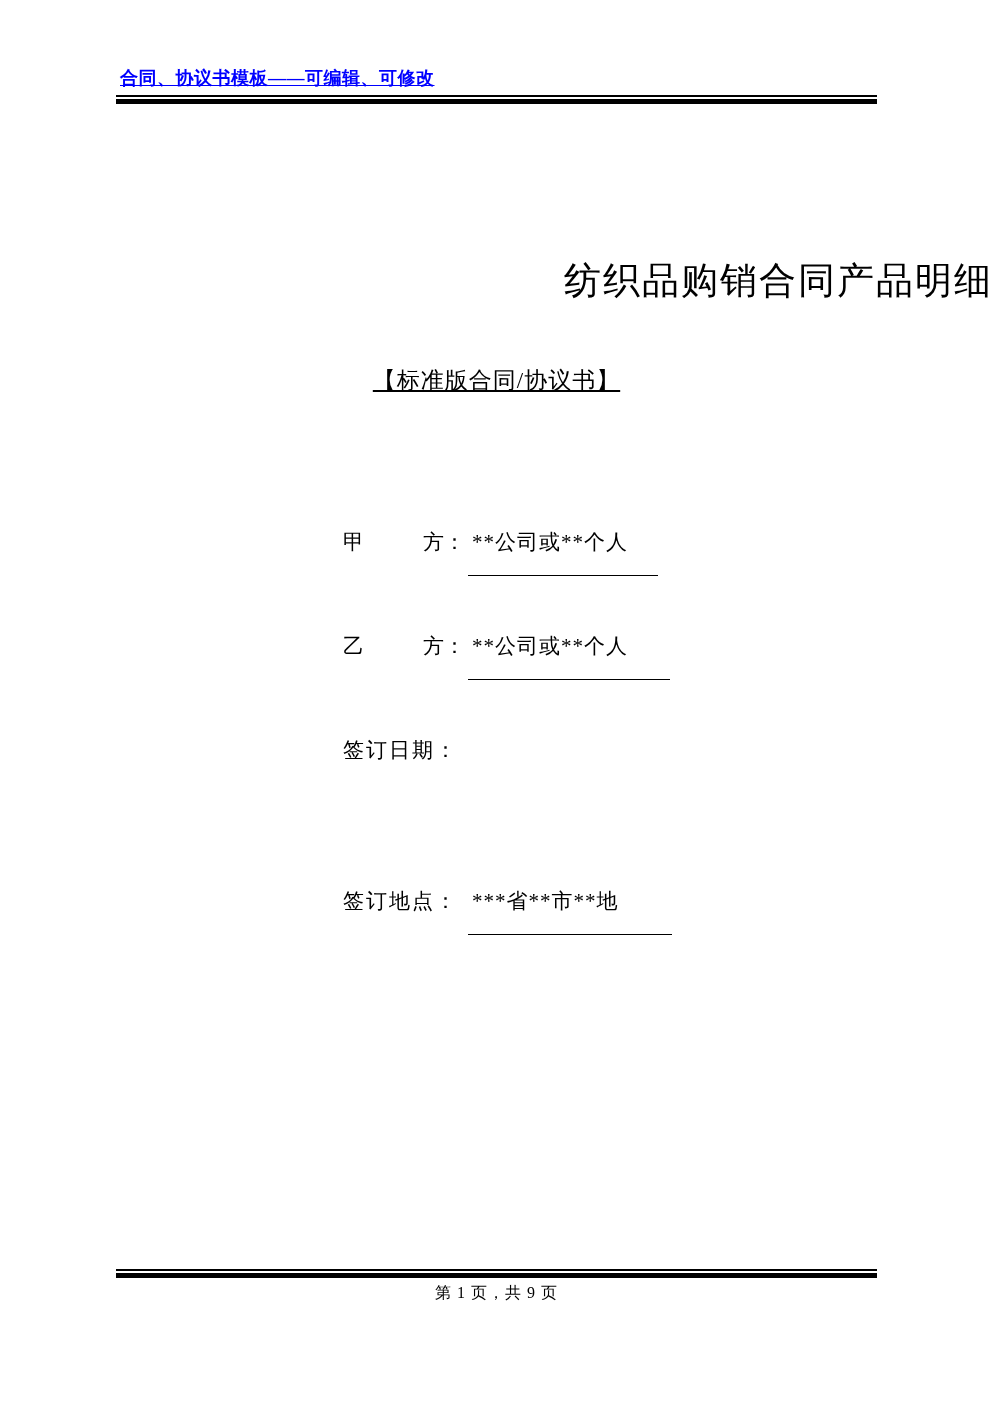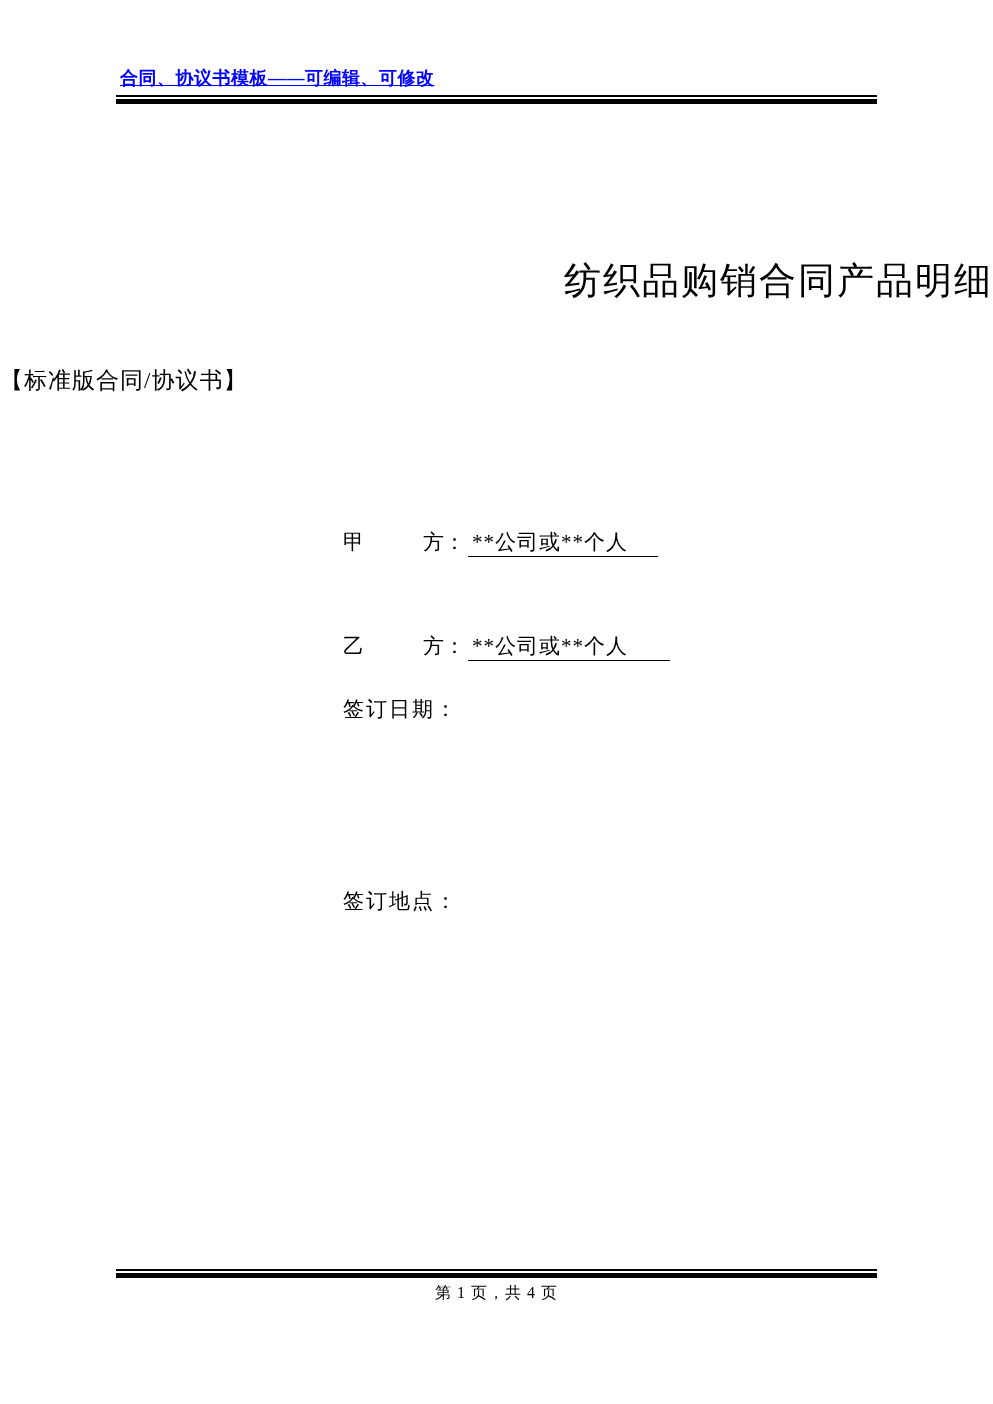--- a/index.html
+++ b/index.html
@@ -42,47 +42,49 @@
     font-size: 37px;
     font-weight: 400;
     letter-spacing: 2px;
     white-space: nowrap;
   }
 
   .doc-subtitle {
     position: absolute;
     left: 0; top: 365px;
     width: 993px;
+    text-align: center;
     font-size: 23px;
     font-weight: 400;
     letter-spacing: 1px;
     white-space: nowrap;
+    text-decoration: underline;
   }
 
   .form-row {
     position: absolute;
     left: 0;
     width: 993px;
     height: 34px;
     font-size: 21px;
     line-height: 27px;
   }
   .row-party-a   { top: 529px; }
   .row-party-b   { top: 633px; }
-  .row-sign-date { top: 696px; }
+  .row-sign-date { top: 737px; }
   .row-sign-place{ top: 888px; }
 
   .lbl-first  { position: absolute; left: 343px; }
   .lbl-second { position: absolute; left: 423px; }
   .lbl-full   { position: absolute; left: 343px; letter-spacing: 2px; }
 
   .blank-value {
     position: absolute;
     left: 468px;
-    padding: 0 0 0 4px;
+    padding: 0 0 19px 4px;
     border-bottom: 1px solid #000;
     letter-spacing: 1px;
     white-space: nowrap;
     box-sizing: border-box;
   }
   .w-a { width: 190px; }
   .w-b { width: 202px; }
   .w-c { width: 202px; }
   .w-d { width: 204px; }
 
@@ -123,23 +125,24 @@
     <span class="lbl-second">方：</span>
     <span class="blank-value w-b">**公司或**个人</span>
   </div>
 
   <div class="form-row row-sign-date">
     <span class="lbl-full">签订日期：</span>
   </div>
 
   <div class="form-row row-sign-place">
     <span class="lbl-full">签订地点：</span>
+    <span class="blank-value w-d">***省**市**地</span>
   </div>
 
   <div class="rule rule-bottom">
     <div class="rule-thin"></div>
     <div class="rule-gap"></div>
     <div class="rule-thick"></div>
   </div>
 
-  <div class="footer">第 1 页，共 4 页</div>
+  <div class="footer">第 1 页，共 9 页</div>
 
 </div>
 
 </body></html>

